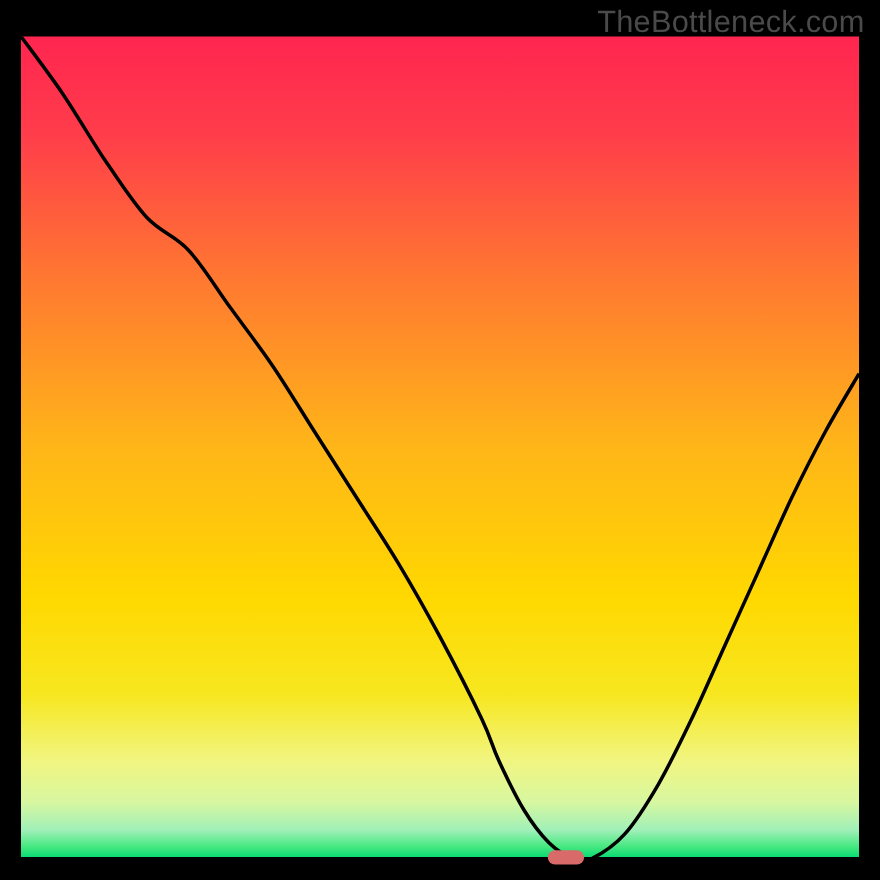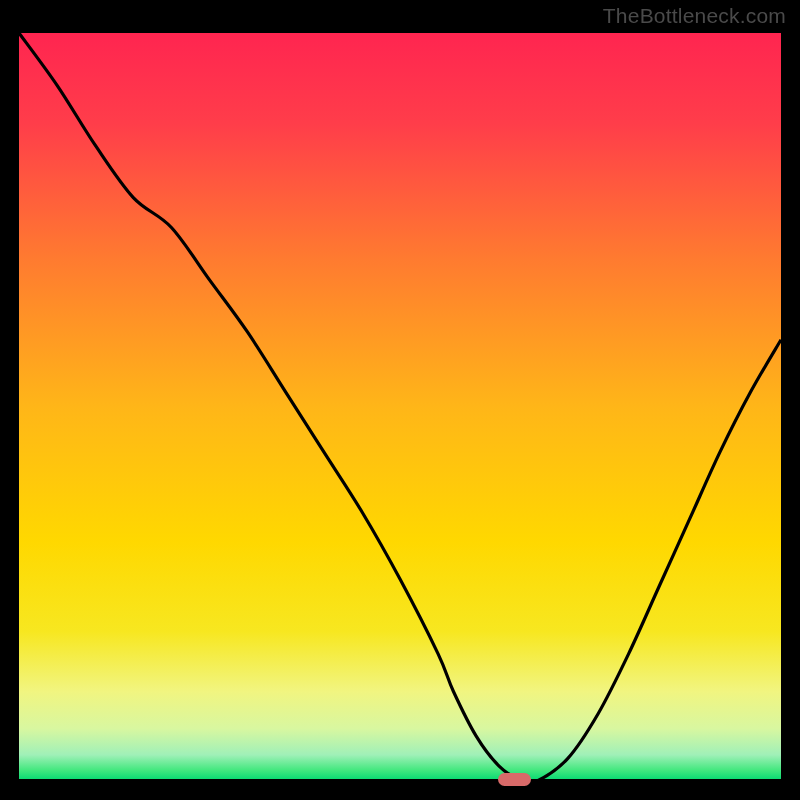--- a/index.html
+++ b/index.html
@@ -14,21 +14,21 @@
     position: relative;
     width: 800px;
     height: 800px;
   }
   .watermark {
     position: absolute;
     top: 4px;
     right: 14px;
     color: #4a4a4a;
     font-family: Arial, Helvetica, sans-serif;
-    font-size: 21px;
+    font-size: 28px;
     font-weight: 400;
     z-index: 5;
     letter-spacing: 0.2px;
   }
   .plot-outer {
     position: absolute;
     left: 19px;
     top: 33px;
     width: 762px;
     height: 748px;

